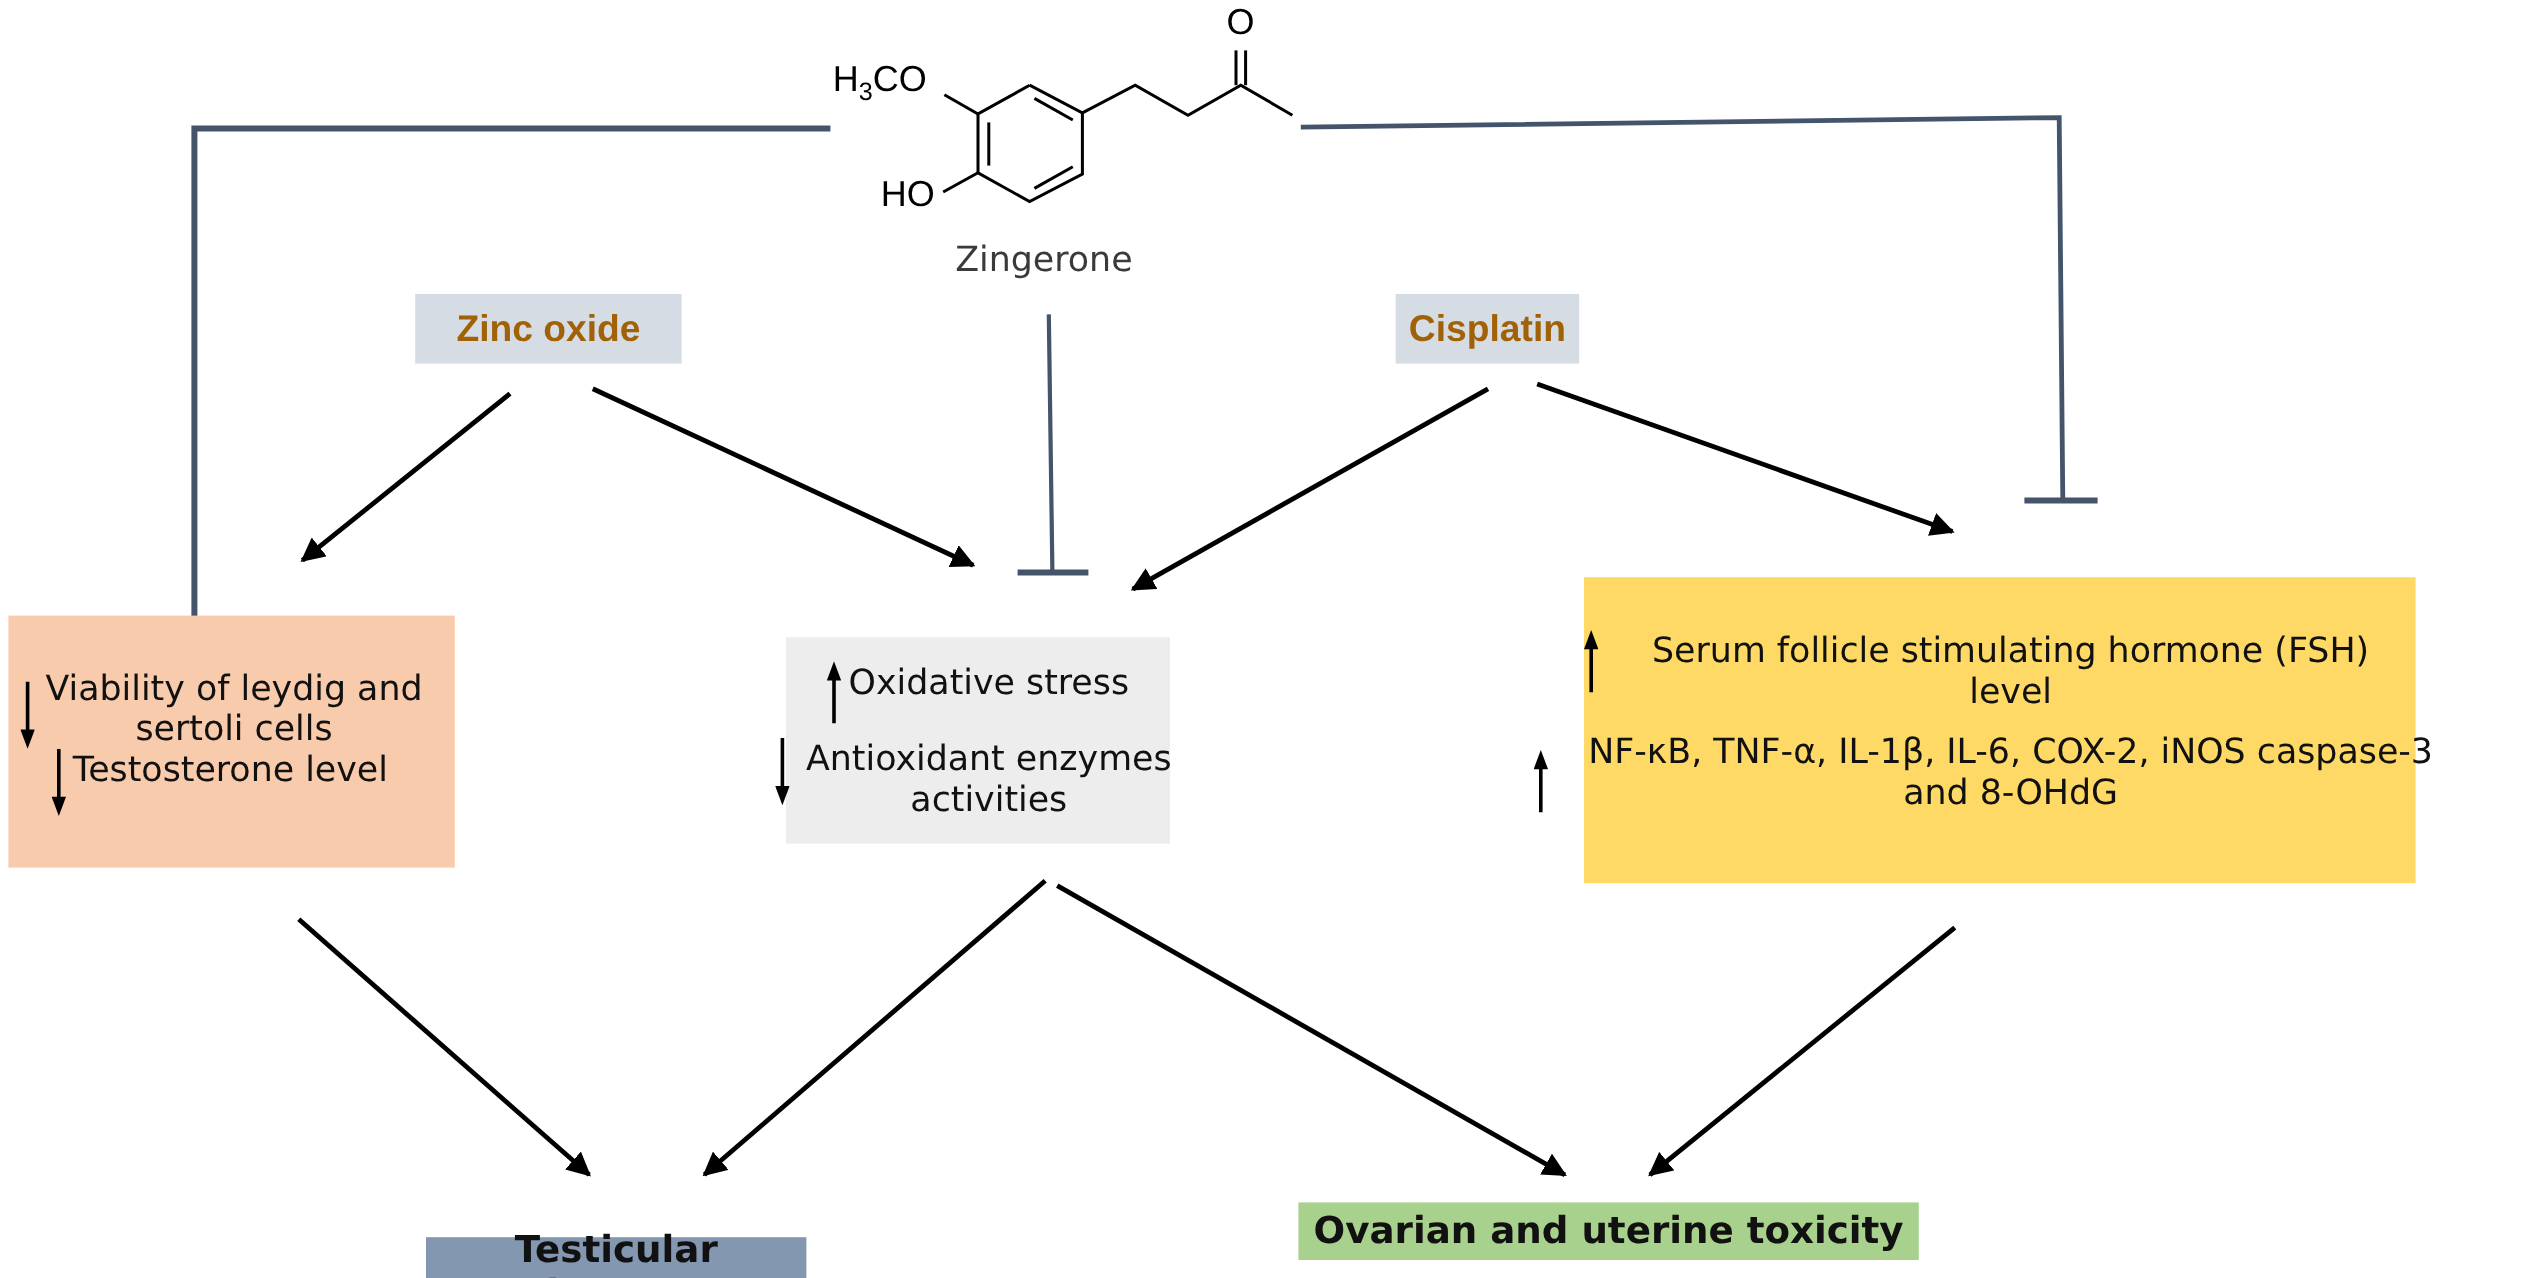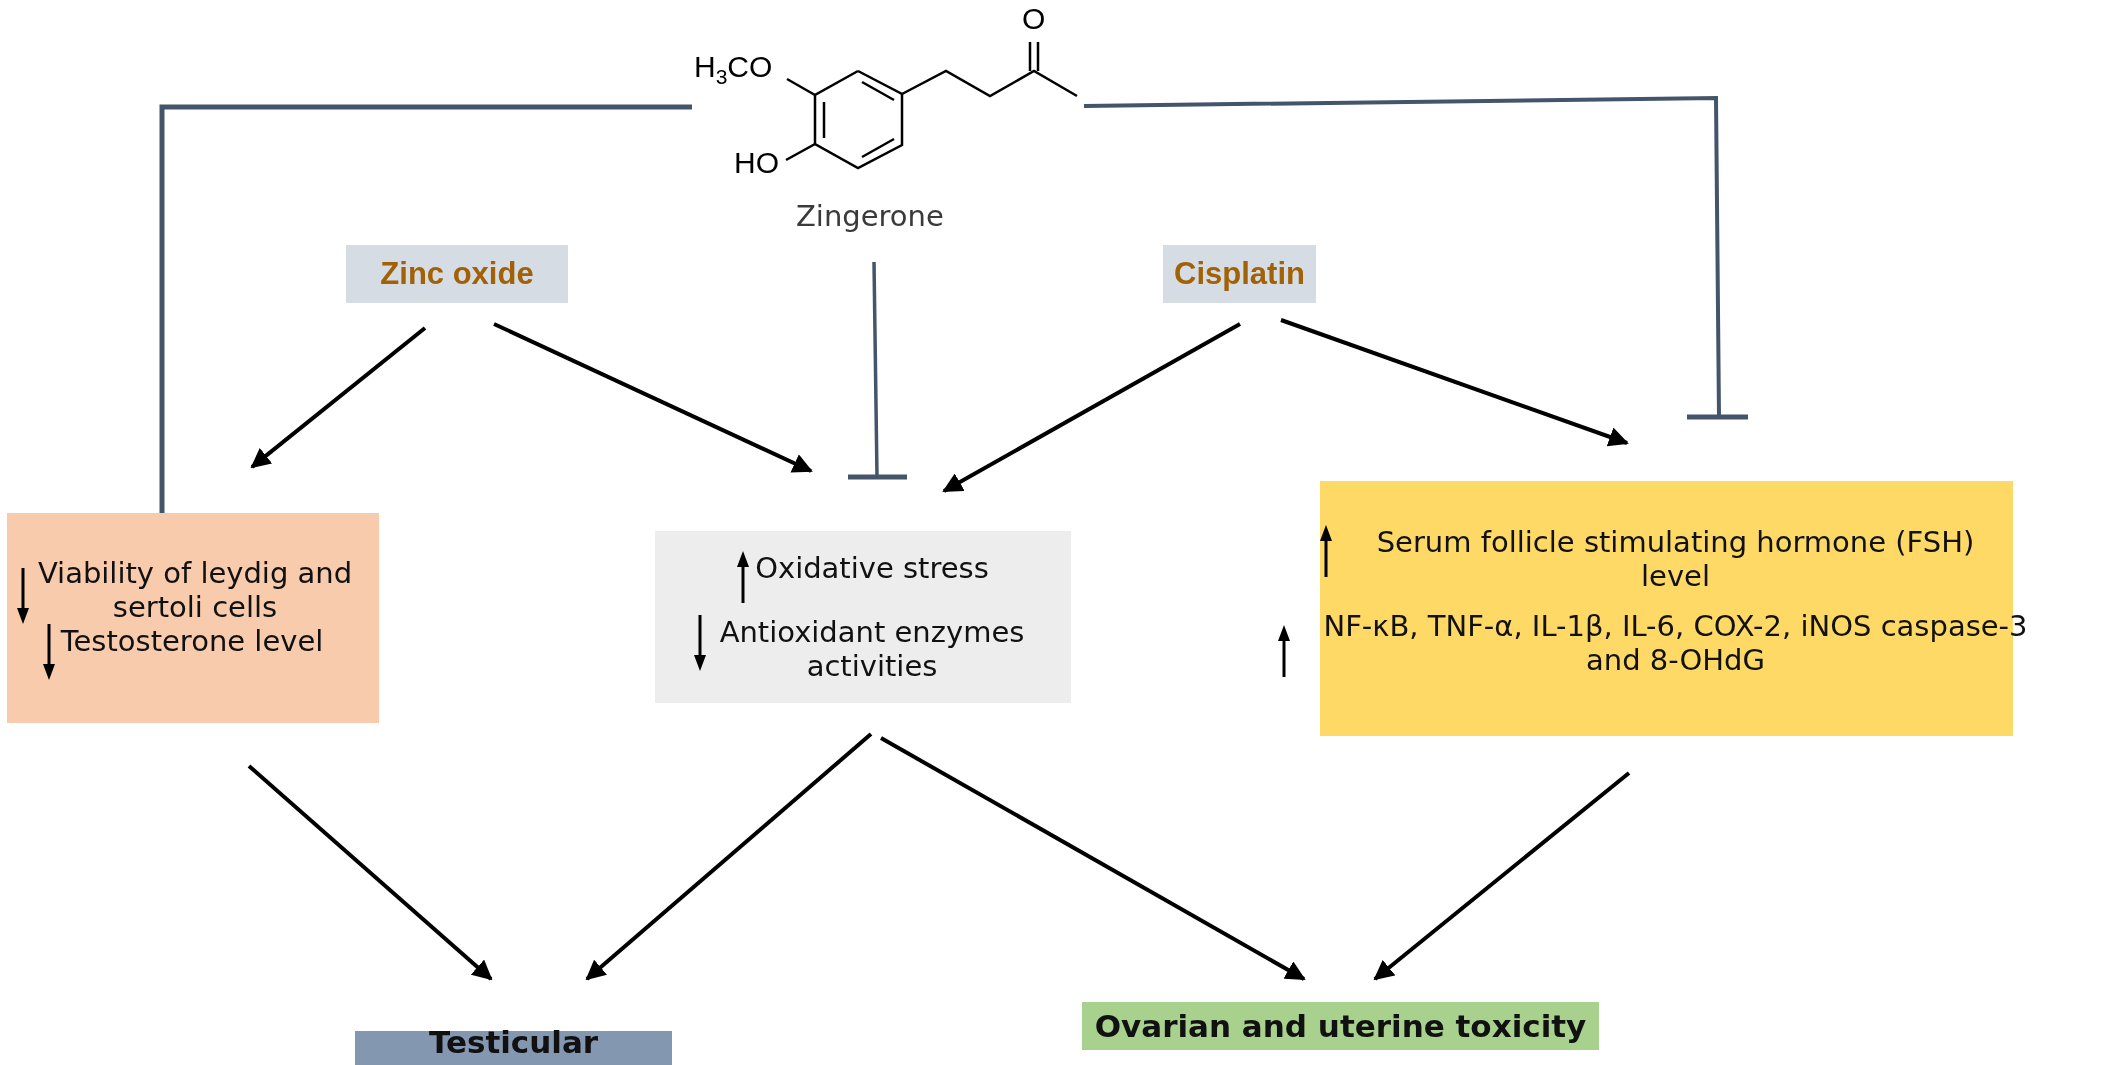--- a/index.html
+++ b/index.html
@@ -88,21 +88,21 @@
     <span class="arr">
         <svg width="12" height="56" viewBox="0 0 12 56">
           <line x1="6" y1="0" x2="6" y2="44" stroke="#000" stroke-width="3"></line>
           <path d="M0,40 L12,40 L6,56 z" fill="#000"></path>
         </svg>
       </span>
     <span>Testosterone level</span>
   </div>
 </div>
 
-<div class="box effect" style="left:655px; top:531px; width:416px; height:172px; background:#ededed;">
+<div class="box effect" style="left:655px; top:531px; width:320px; height:172px; background:#ededed;">
   <div class="line" style="margin-bottom:12px;">
     <span class="arr">
         <svg width="12" height="52" viewBox="0 0 12 52">
           <path d="M0,16 L12,16 L6,0 z" fill="#000"></path>
           <line x1="6" y1="12" x2="6" y2="52" stroke="#000" stroke-width="3"></line>
         </svg>
       </span>
     <span>Oxidative stress</span>
   </div>
   <div class="line">

